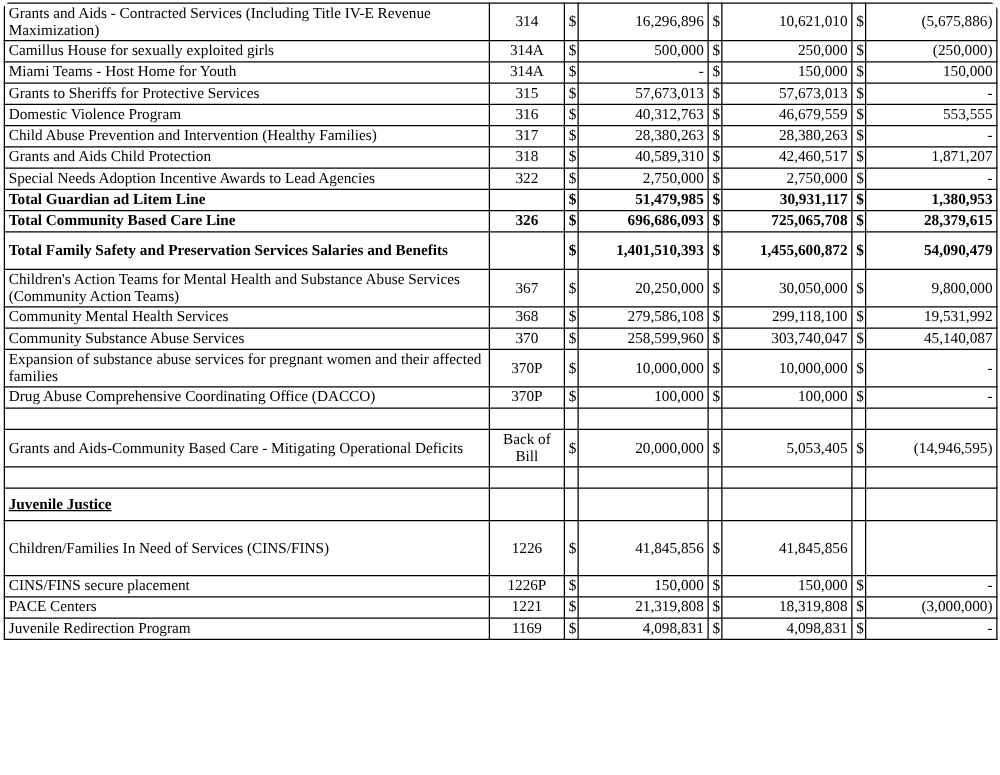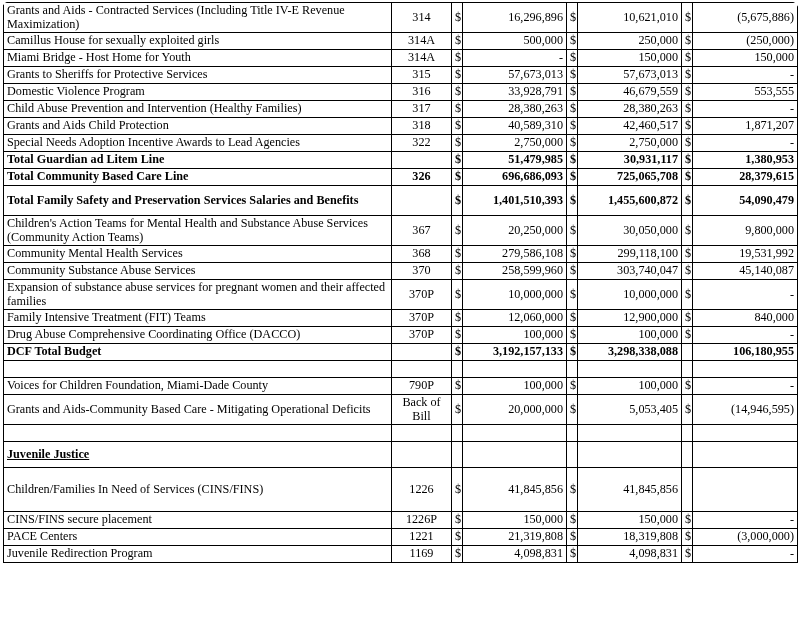--- a/index.html
+++ b/index.html
@@ -84,21 +84,21 @@
           <td class="desc">Camillus House for sexually exploited girls</td>
           <td class="code">314A</td>
           <td class="dollar">$</td>
           <td class="val">500,000</td>
           <td class="dollar">$</td>
           <td class="val">250,000</td>
           <td class="dollar">$</td>
           <td class="val">(250,000)</td>
         </tr>
         <tr>
-          <td class="desc">Miami Bridge - Host Home for Youth</td>
+          <td class="desc">Miami Teams - Host Home for Youth</td>
           <td class="code">314A</td>
           <td class="dollar">$</td>
           <td class="val">-</td>
           <td class="dollar">$</td>
           <td class="val">150,000</td>
           <td class="dollar">$</td>
           <td class="val">150,000</td>
         </tr>
         <tr>
           <td class="desc">Grants to Sheriffs for Protective Services</td>
@@ -107,21 +107,21 @@
           <td class="val">57,673,013</td>
           <td class="dollar">$</td>
           <td class="val">57,673,013</td>
           <td class="dollar">$</td>
           <td class="val">-</td>
         </tr>
         <tr>
           <td class="desc">Domestic Violence Program</td>
           <td class="code">316</td>
           <td class="dollar">$</td>
-          <td class="val">33,928,791</td>
+          <td class="val">40,312,763</td>
           <td class="dollar">$</td>
           <td class="val">46,679,559</td>
           <td class="dollar">$</td>
           <td class="val">553,555</td>
         </tr>
         <tr>
           <td class="desc">Child Abuse Prevention and Intervention (Healthy Families)</td>
           <td class="code">317</td>
           <td class="dollar">$</td>
           <td class="val">28,380,263</td>
@@ -214,68 +214,38 @@
           <td class="desc">Expansion of substance abuse services for pregnant women and their affected families</td>
           <td class="code">370P</td>
           <td class="dollar">$</td>
           <td class="val">10,000,000</td>
           <td class="dollar">$</td>
           <td class="val">10,000,000</td>
           <td class="dollar">$</td>
           <td class="val">-</td>
         </tr>
         <tr>
-          <td class="desc">Family Intensive Treatment (FIT) Teams</td>
-          <td class="code">370P</td>
-          <td class="dollar">$</td>
-          <td class="val">12,060,000</td>
-          <td class="dollar">$</td>
-          <td class="val">12,900,000</td>
-          <td class="dollar">$</td>
-          <td class="val">840,000</td>
-        </tr>
-        <tr>
           <td class="desc">Drug Abuse Comprehensive Coordinating Office (DACCO)</td>
           <td class="code">370P</td>
           <td class="dollar">$</td>
           <td class="val">100,000</td>
           <td class="dollar">$</td>
           <td class="val">100,000</td>
           <td class="dollar">$</td>
           <td class="val">-</td>
         </tr>
         <tr>
-          <td class="desc bold">DCF Total Budget</td>
-          <td class="code bold"></td>
-          <td class="dollar bold">$</td>
-          <td class="val bold">3,192,157,133</td>
-          <td class="dollar bold">$</td>
-          <td class="val bold">3,298,338,088</td>
-          <td class="dollar bold"></td>
-          <td class="val bold">106,180,955</td>
-        </tr>
-        <tr>
           <td class="desc"></td>
           <td class="code"></td>
           <td class="dollar"></td>
           <td class="val"></td>
           <td class="dollar"></td>
           <td class="val"></td>
           <td class="dollar"></td>
           <td class="val"></td>
-        </tr>
-        <tr>
-          <td class="desc">Voices for Children Foundation,  Miami-Dade County</td>
-          <td class="code">790P</td>
-          <td class="dollar">$</td>
-          <td class="val">100,000</td>
-          <td class="dollar">$</td>
-          <td class="val">100,000</td>
-          <td class="dollar">$</td>
-          <td class="val">-</td>
         </tr>
         <tr class="tall2">
           <td class="desc">Grants and Aids-Community Based Care - Mitigating Operational Deficits</td>
           <td class="code">Back of Bill</td>
           <td class="dollar">$</td>
           <td class="val">20,000,000</td>
           <td class="dollar">$</td>
           <td class="val">5,053,405</td>
           <td class="dollar">$</td>
           <td class="val">(14,946,595)</td>

